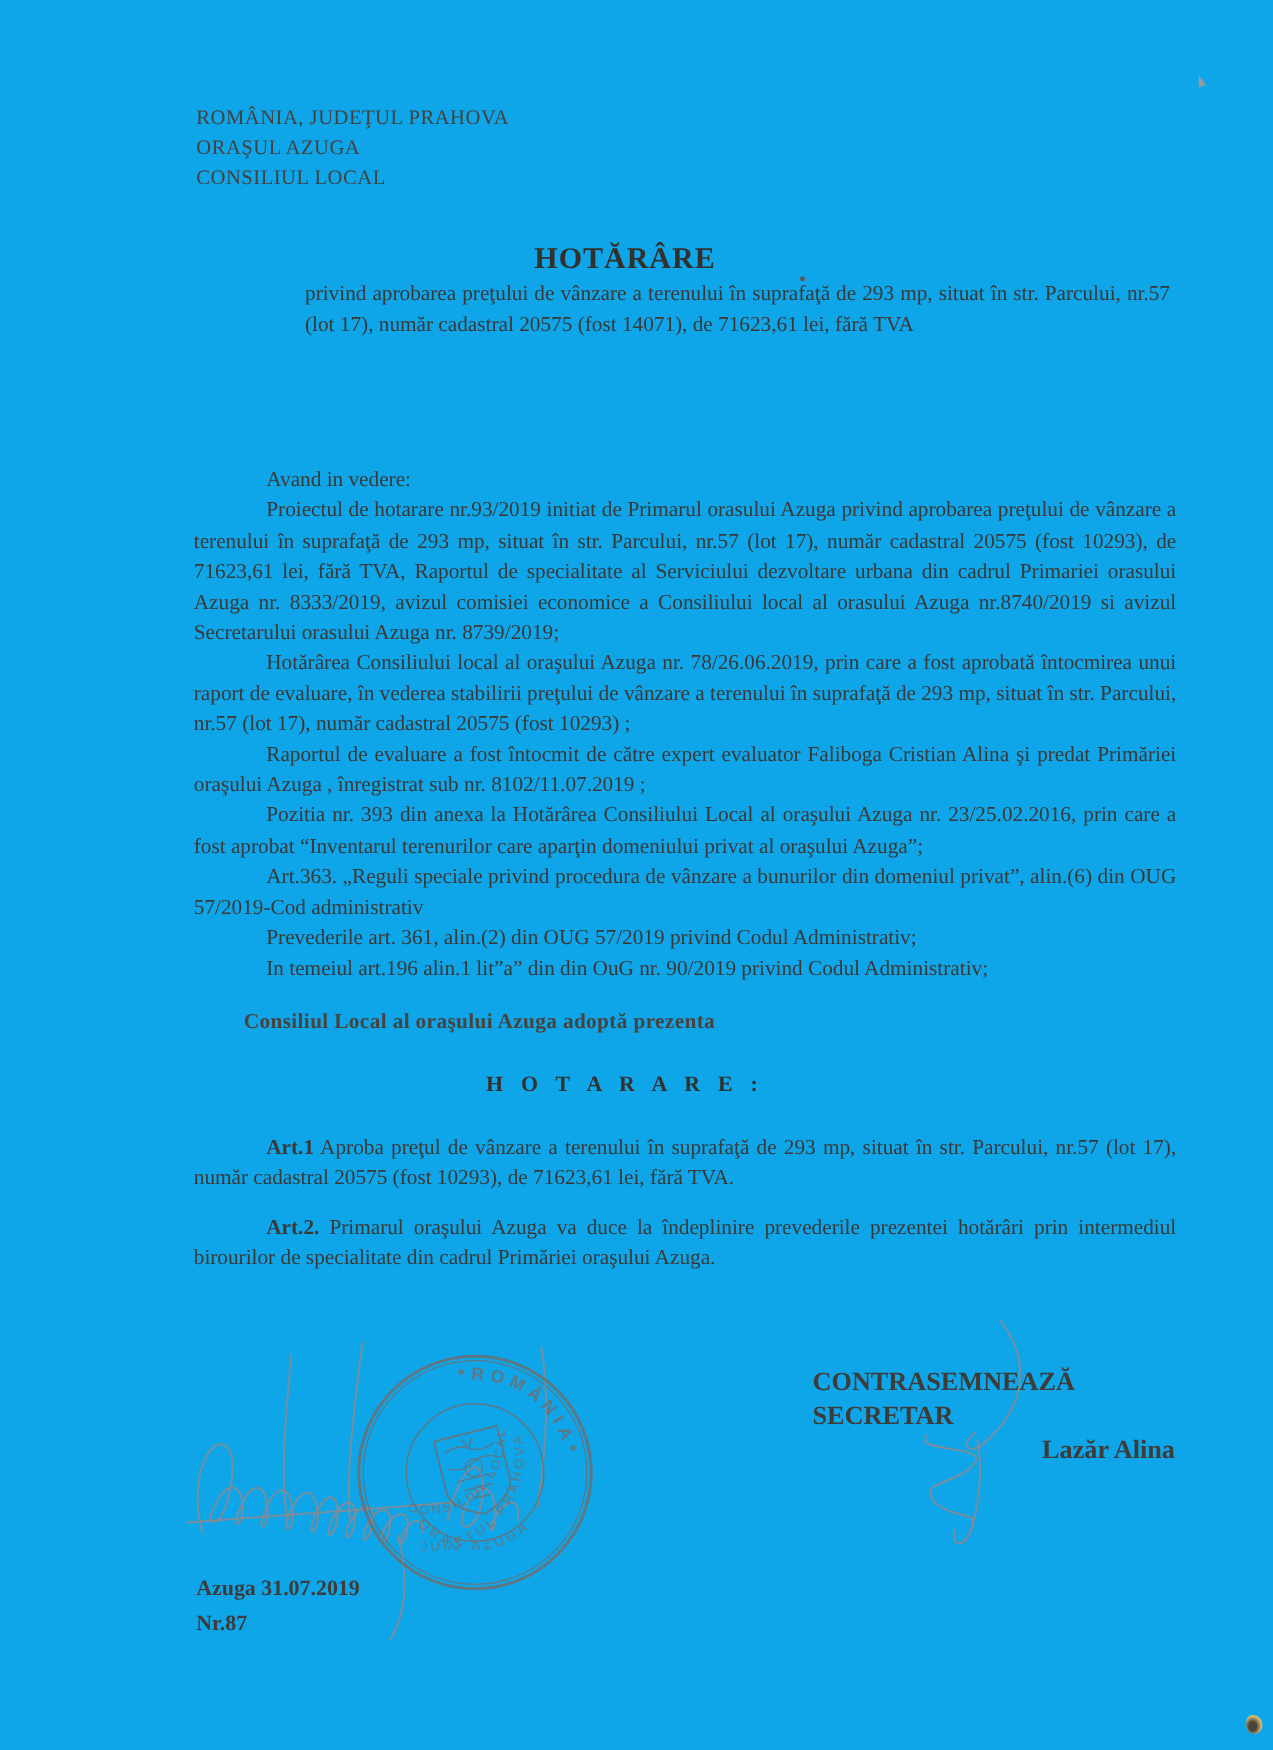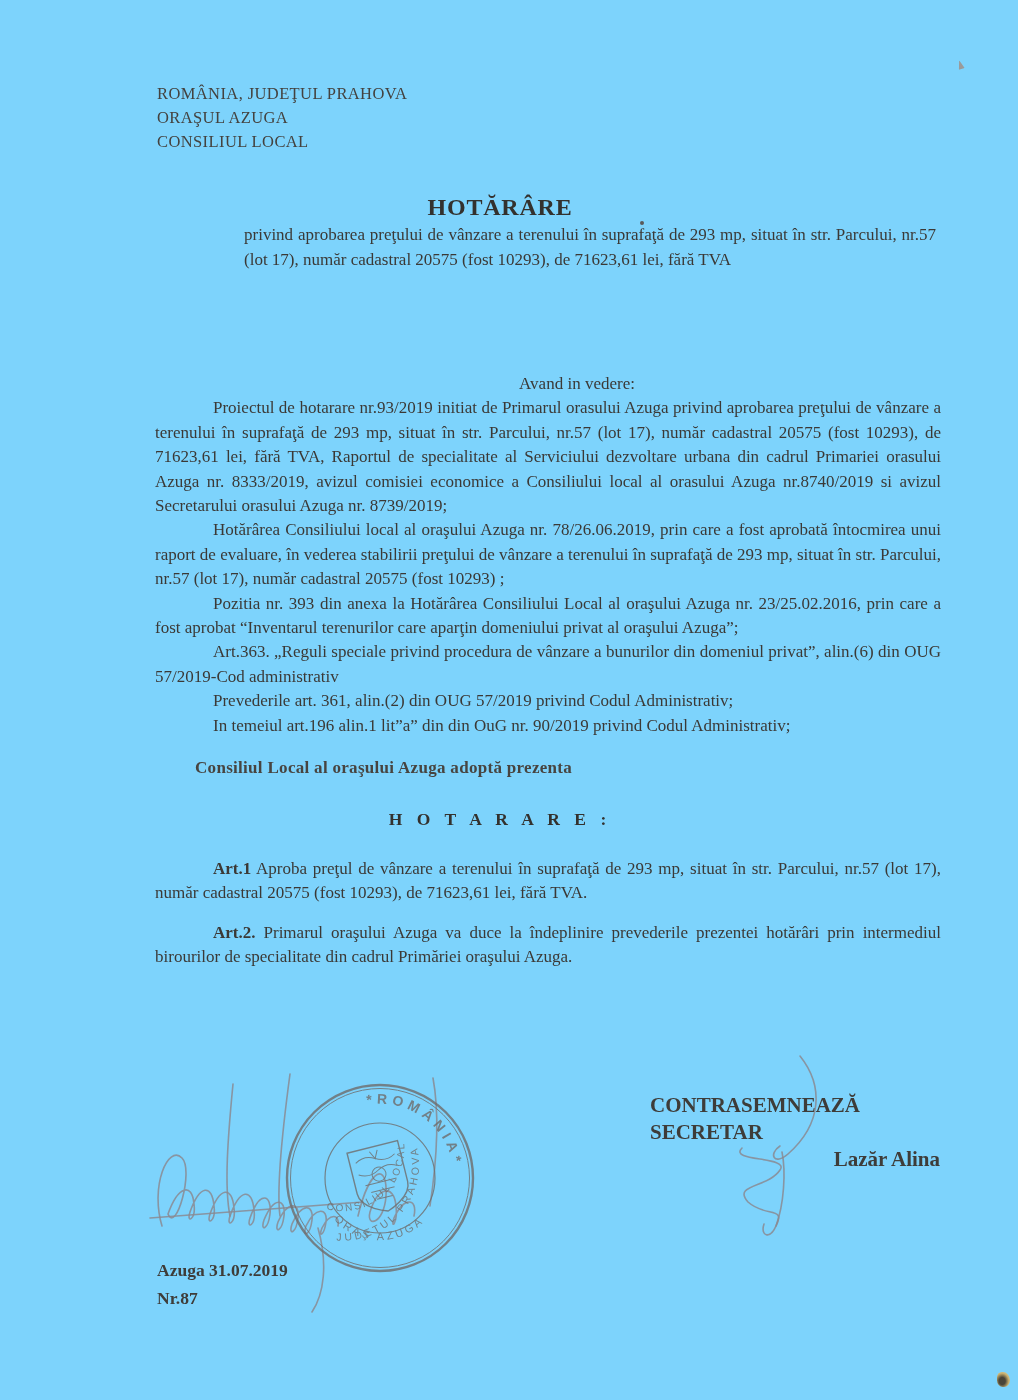--- a/index.html
+++ b/index.html
@@ -1,29 +1,29 @@
 <!DOCTYPE html>
 <html><head>
 <meta charset="utf-8">
 <style>
   html,body { margin:0; padding:0; background:#e8e8e6; }
   .page {
     position:relative; width:1018px; height:1400px; margin:0 auto;
-    background:#7dd3fc; color:#3a3a3a; overflow:hidden;
+    background:#0ea5e9; color:#3a3a3a; overflow:hidden;
     font-family:"Liberation Serif","DejaVu Serif",serif;
   }
   .letterhead { position:absolute; left:157px; top:82px; font-size:16.5px; line-height:24px; letter-spacing:.4px; color:#44423f; }
   .doc-title { position:absolute; left:155px; top:194px; width:690px; margin:0; text-align:center;
     font-size:24px; font-weight:bold; letter-spacing:.8px; color:#33312e; }
   .doc-subtitle { position:absolute; left:244px; top:222px; width:692px; margin:0;
     font-size:17px; line-height:25px; text-align:justify; color:#3b3936; }
   .body-flow { position:absolute; left:155px; top:372px; width:786px;
     font-size:17px; line-height:24.4px; text-align:justify; color:#3b3936; }
   .body-flow p { margin:0; text-indent:58px; }
-  .lead { text-align:center; }
+  .lead { text-align:left; }
   .adoption { font-weight:bold; margin-top:18px !important; text-indent:40px !important; letter-spacing:.3px; color:#474440; }
   .hot-heading { width:690px; margin-top:26px; text-align:center; font-weight:bold;
     font-size:17.5px; letter-spacing:5px; color:#33312e; }
   .art-1 { margin-top:26px !important; }
   .art-2 { margin-top:15px !important; }
   .art-label { font-weight:bold; }
   .sig-left { position:absolute; left:163px; top:1092px; font-weight:bold; font-size:17px; line-height:27px; letter-spacing:.3px; color:#3e3c39; }
   .sig-right { position:absolute; left:650px; top:1092px; width:290px; font-weight:bold; font-size:21px; line-height:27px; color:#3e3c39; }
   .sig-right .sig-role { word-spacing:7px; }
   .sig-right .sig-name { text-align:right; }
@@ -44,26 +44,27 @@
 
 <div class="page">
 
   <div class="letterhead">
     <div>ROMÂNIA, JUDEŢUL PRAHOVA</div>
     <div>ORAŞUL AZUGA</div>
     <div>CONSILIUL LOCAL</div>
   </div>
 
   <h1 class="doc-title">HOTĂRÂRE</h1>
-  <p class="doc-subtitle">privind aprobarea preţului de vânzare a terenului în suprafaţă de 293  mp, situat în str. Parcului, nr.57 (lot 17), număr cadastral 20575 (fost 10293), de 71623,61 lei, fără TVA</p>
+  <p class="doc-subtitle">privind aprobarea preţului de vânzare a terenului în suprafaţă de 293  mp, situat în str. Parcului, nr.57 (lot 17), număr cadastral 20575 (fost 14071), de 71623,61 lei, fără TVA</p>
 
   <div class="body-flow">
     <p class="lead">Avand in vedere:</p>
     <p>Proiectul de hotarare nr.93/2019 initiat de Primarul orasului Azuga privind aprobarea preţului de vânzare a terenului în suprafaţă de 293  mp, situat în str. Parcului, nr.57 (lot 17), număr cadastral 20575 (fost 10293), de 71623,61 lei, fără TVA, Raportul de specialitate al Serviciului dezvoltare urbana din cadrul Primariei orasului Azuga nr. 8333/2019,  avizul comisiei economice a Consiliului local al orasului Azuga nr.8740/2019 si avizul Secretarului orasului Azuga nr. 8739/2019;</p>
     <p>Hotărârea Consiliului local al oraşului Azuga nr. 78/26.06.2019, prin care a fost aprobată întocmirea unui raport  de evaluare, în vederea stabilirii preţului de vânzare a terenului în suprafaţă de 293  mp, situat în str. Parcului, nr.57 (lot 17), număr cadastral 20575 (fost 10293) ;</p>
+    <p>Raportul de evaluare a fost  întocmit de către expert evaluator Faliboga Cristian Alina şi predat Primăriei oraşului Azuga , înregistrat sub nr. 8102/11.07.2019 ;</p>
     <p>Pozitia nr. 393 din anexa la  Hotărârea Consiliului Local al oraşului Azuga nr. 23/25.02.2016,  prin care a fost aprobat “Inventarul terenurilor care aparţin domeniului privat al oraşului Azuga”;</p>
     <p>Art.363. „Reguli speciale privind procedura de vânzare a bunurilor din domeniul privat”, alin.(6) din OUG 57/2019-Cod administrativ</p>
     <p>Prevederile art. 361, alin.(2) din OUG 57/2019 privind Codul Administrativ;</p>
     <p>In temeiul art.196 alin.1 lit”a” din din OuG nr. 90/2019 privind Codul Administrativ;</p>
     <p class="adoption">Consiliul Local al oraşului Azuga adoptă prezenta</p>
     <div class="hot-heading">H O T A R A R E :</div>
     <p class="art-1"><span class="art-label">Art.1</span><span> Aproba  preţul de vânzare a terenului în suprafaţă de 293  mp, situat în str. Parcului, nr.57 (lot 17), număr cadastral 20575 (fost 10293), de 71623,61 lei, fără TVA.</span></p>
     <p class="art-2"><span class="art-label">Art.2.</span><span> Primarul oraşului Azuga va duce la îndeplinire prevederile prezentei hotărâri prin intermediul birourilor de specialitate din cadrul Primăriei oraşului Azuga.</span></p>
   </div>
 

